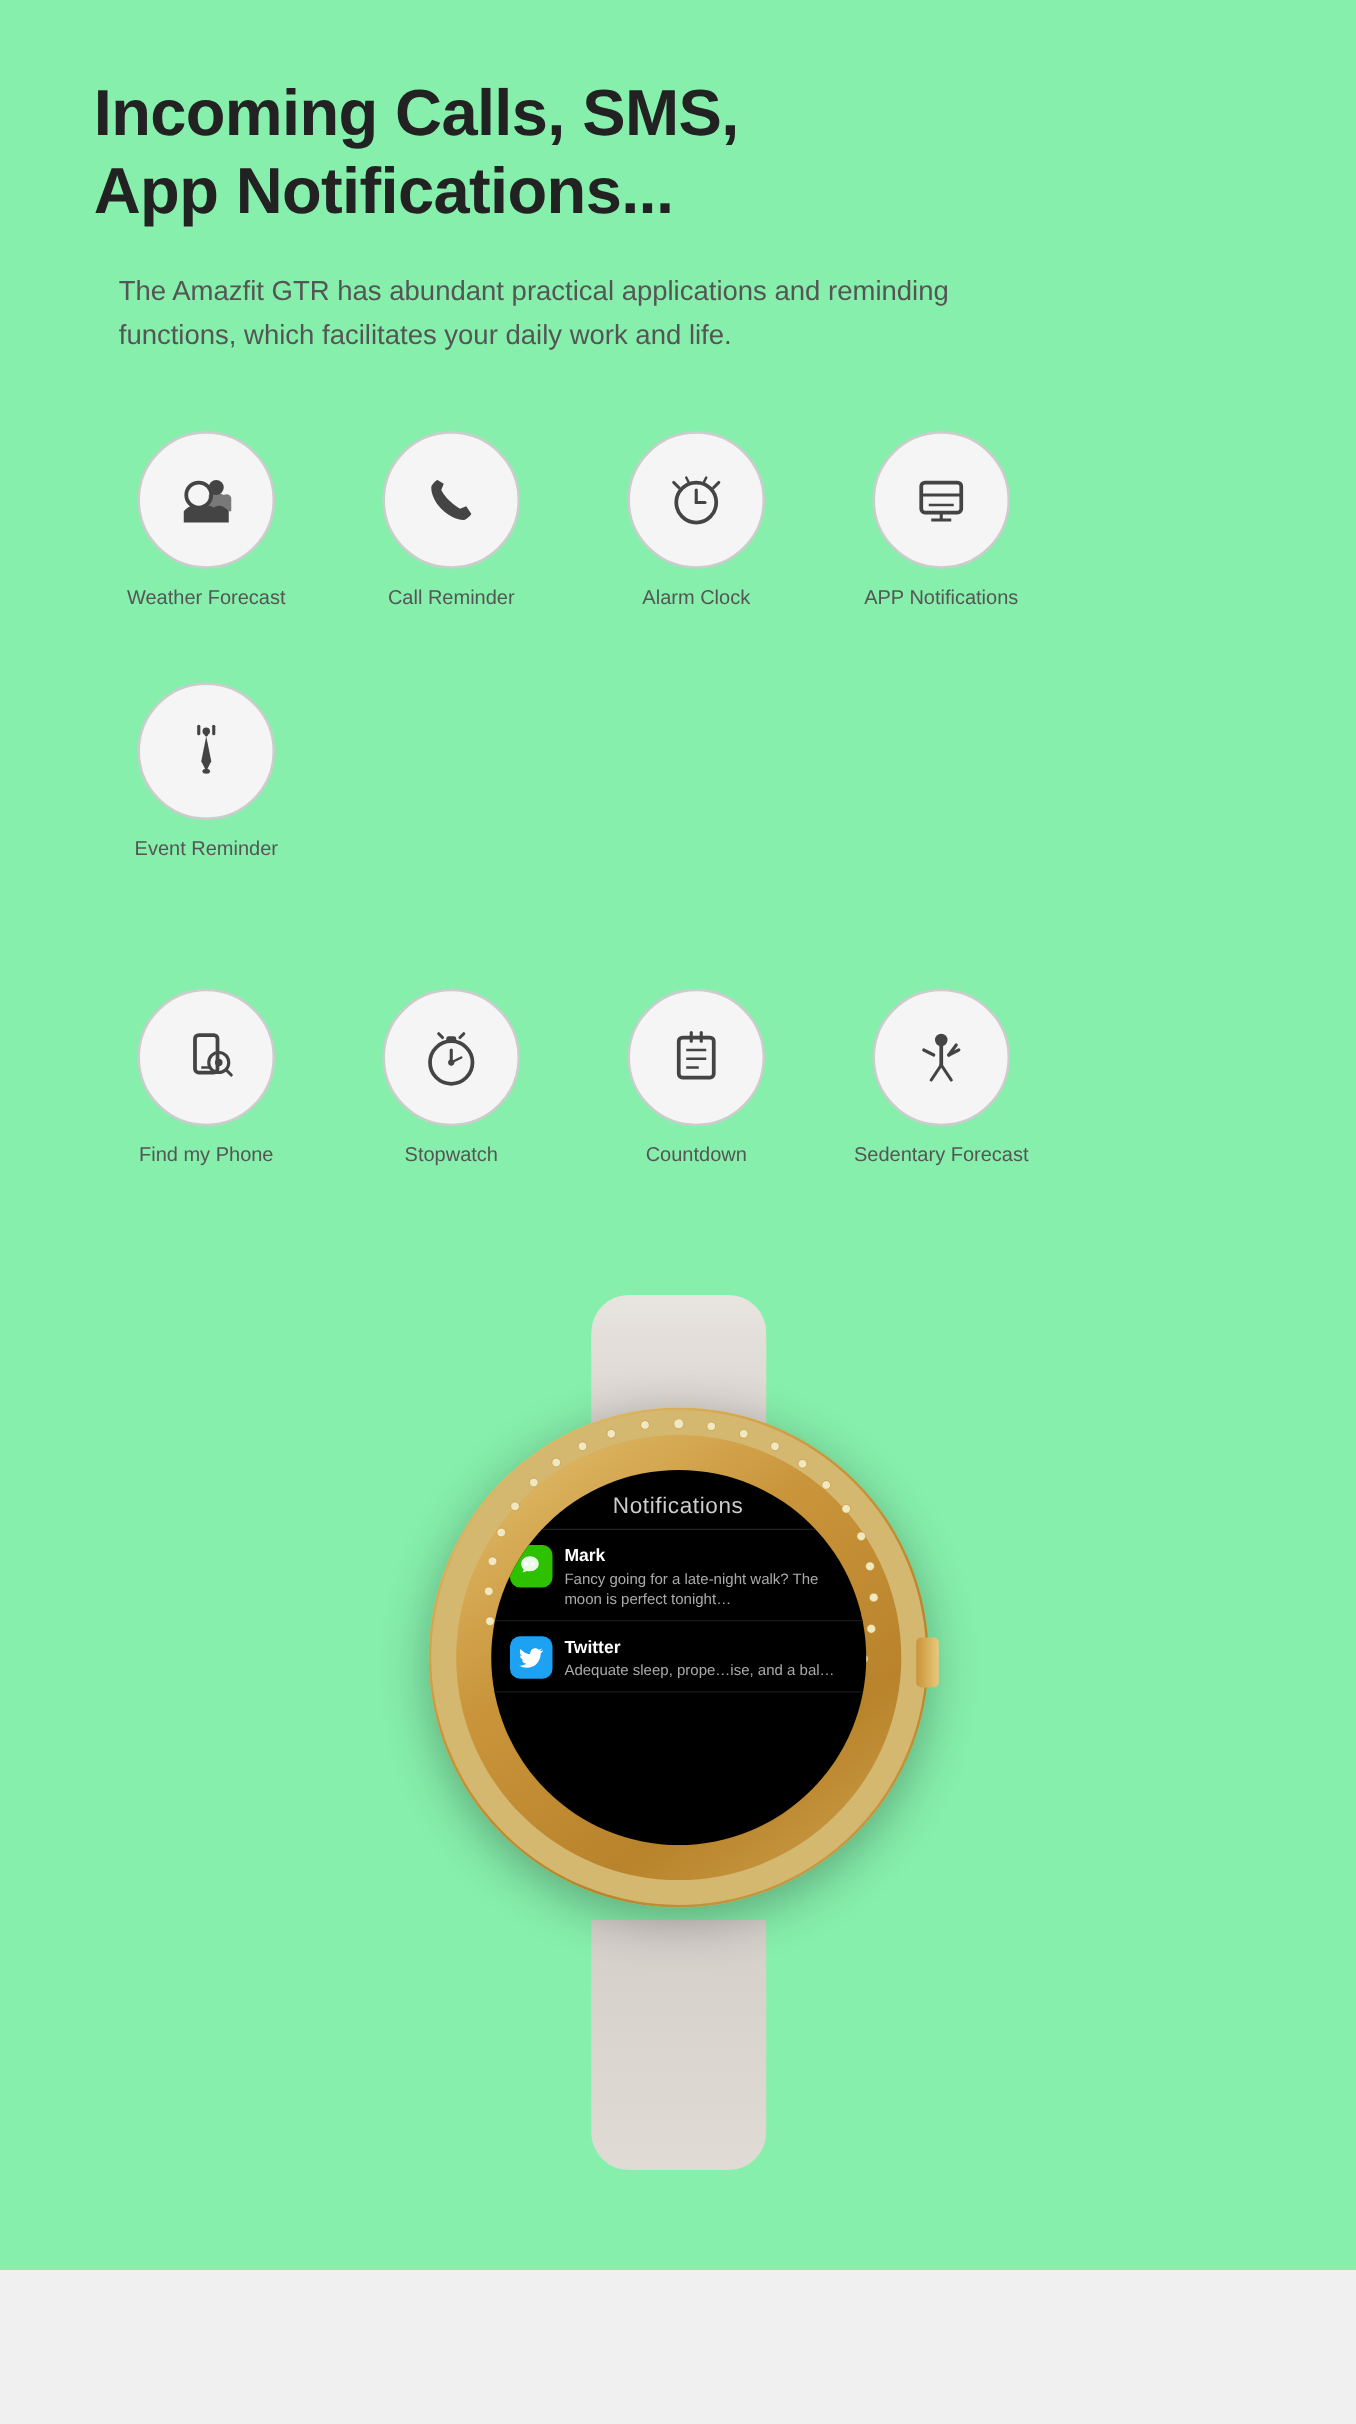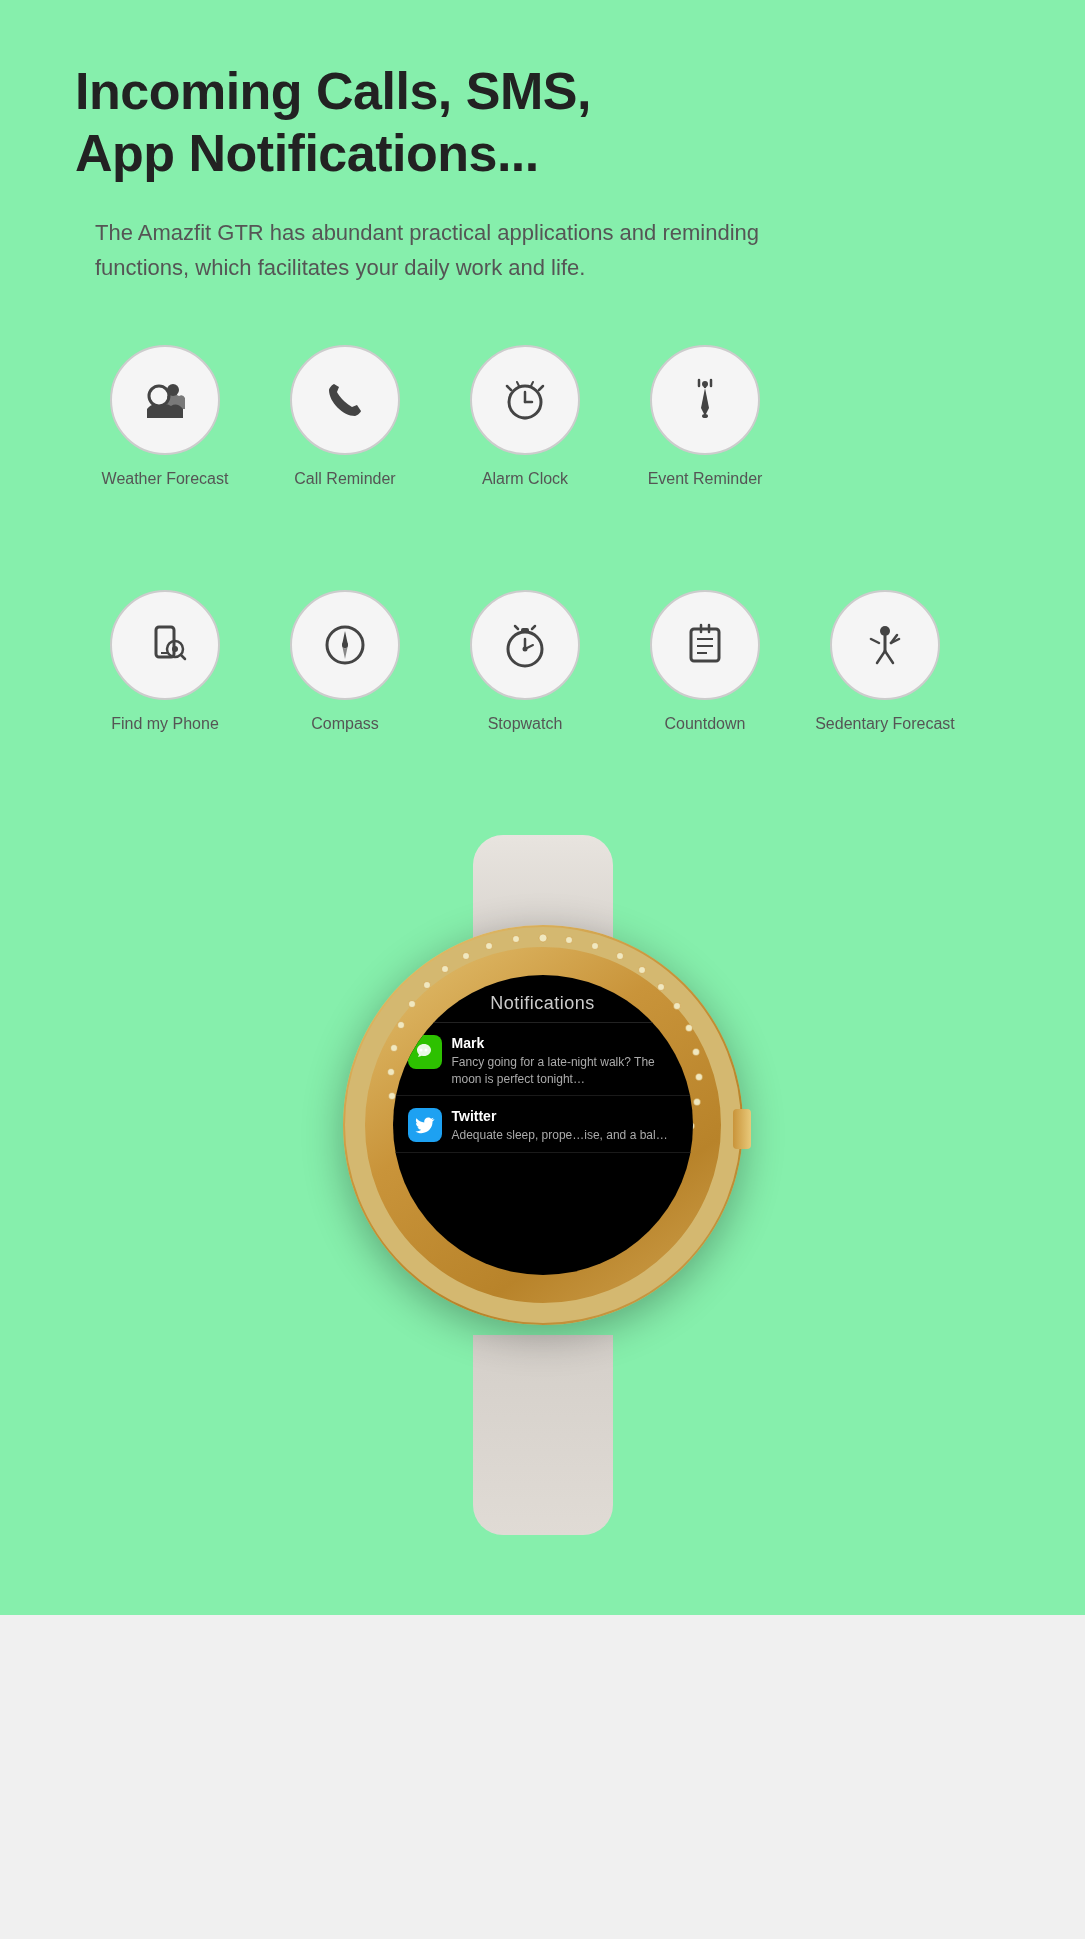--- a/index.html
+++ b/index.html
@@ -26,21 +26,21 @@
       font-size: 22px;
       color: #555;
       line-height: 1.6;
       max-width: 700px;
       margin-bottom: 60px;
       margin-left: 20px;
     }
     .icons-grid {
       display: flex;
       flex-wrap: wrap;
-      gap: 0;
+      gap: 16px;
       margin-bottom: 60px;
     }
     .icon-item {
       display: flex;
       flex-direction: column;
       align-items: center;
       width: 180px;
       margin-bottom: 40px;
     }
     .icon-circle {
@@ -240,20 +240,32 @@
           <path d="M12 16 L8 12" stroke="#444" stroke-width="2.5" stroke-linecap="round"></path>
           <path d="M40 16 L44 12" stroke="#444" stroke-width="2.5" stroke-linecap="round"></path>
           <path d="M20 12 L18 8" stroke="#444" stroke-width="2" stroke-linecap="round"></path>
           <path d="M32 12 L34 8" stroke="#444" stroke-width="2" stroke-linecap="round"></path>
           <path d="M24 44 L28 44" stroke="#444" stroke-width="2.5" stroke-linecap="round"></path>
         </svg>
       </div>
       <span class="icon-label">Alarm Clock</span>
     </div>
 
+    <div class="icon-item">
+      <div class="icon-circle">
+        <svg viewBox="0 0 52 52">
+          <rect x="10" y="12" width="32" height="24" rx="3" ry="3" fill="none" stroke="#444" stroke-width="3"></rect>
+          <line x1="10" y1="22" x2="42" y2="22" stroke="#444" stroke-width="2.5"></line>
+          <line x1="16" y1="30" x2="36" y2="30" stroke="#444" stroke-width="2"></line>
+          <line x1="26" y1="36" x2="26" y2="42" stroke="#444" stroke-width="2.5"></line>
+          <line x1="18" y1="42" x2="34" y2="42" stroke="#444" stroke-width="2.5"></line>
+        </svg>
+      </div>
+      <span class="icon-label">APP Notifications</span>
+    </div>
 
     <div class="icon-item">
       <div class="icon-circle">
         <svg viewBox="0 0 52 52">
           <path d="M26 10 C24 10 24 14 26 14 C28 14 28 10 26 10 Z" fill="#444"></path>
           <path d="M26 14 L26 10" stroke="#444" stroke-width="2"></path>
           <path d="M20 6 L20 12" stroke="#444" stroke-width="2.5" stroke-linecap="round"></path>
           <path d="M32 6 L32 12" stroke="#444" stroke-width="2.5" stroke-linecap="round"></path>
           <path d="M18 8 Q26 8 26 8 Q26 8 34 8" stroke="none"></path>
           <circle cx="26" cy="10" r="3" fill="#444"></circle>
@@ -273,31 +285,20 @@
           <rect x="17" y="8" width="18" height="30" rx="3" ry="3" fill="none" stroke="#444" stroke-width="3"></rect>
           <line x1="22" y1="34" x2="30" y2="34" stroke="#444" stroke-width="2"></line>
           <circle cx="36" cy="30" r="8" fill="none" stroke="#444" stroke-width="2.5"></circle>
           <line x1="42" y1="36" x2="46" y2="40" stroke="#444" stroke-width="2.5" stroke-linecap="round"></line>
           <circle cx="36" cy="30" r="3" fill="#444"></circle>
         </svg>
       </div>
       <span class="icon-label">Find my Phone</span>
     </div>
 
-    <div class="icon-item">
-      <div class="icon-circle">
-        <svg viewBox="0 0 52 52">
-          <circle cx="26" cy="26" r="18" fill="none" stroke="#444" stroke-width="3"></circle>
-          <polygon points="26,12 23,26 26,30 29,26" fill="#444"></polygon>
-          <polygon points="26,40 23,26 26,30 29,26" fill="#888"></polygon>
-          <circle cx="26" cy="26" r="3" fill="#444"></circle>
-        </svg>
-      </div>
-      <span class="icon-label">Compass</span>
-    </div>
 
     <div class="icon-item">
       <div class="icon-circle">
         <svg viewBox="0 0 52 52">
           <circle cx="26" cy="30" r="17" fill="none" stroke="#444" stroke-width="3"></circle>
           <rect x="22" y="9" width="8" height="5" rx="2" fill="#444"></rect>
           <line x1="26" y1="30" x2="26" y2="20" stroke="#444" stroke-width="2.5" stroke-linecap="round"></line>
           <line x1="26" y1="30" x2="34" y2="26" stroke="#444" stroke-width="2" stroke-linecap="round"></line>
           <line x1="19" y1="10" x2="16" y2="7" stroke="#444" stroke-width="2.5" stroke-linecap="round"></line>
           <line x1="33" y1="10" x2="36" y2="7" stroke="#444" stroke-width="2.5" stroke-linecap="round"></line>

